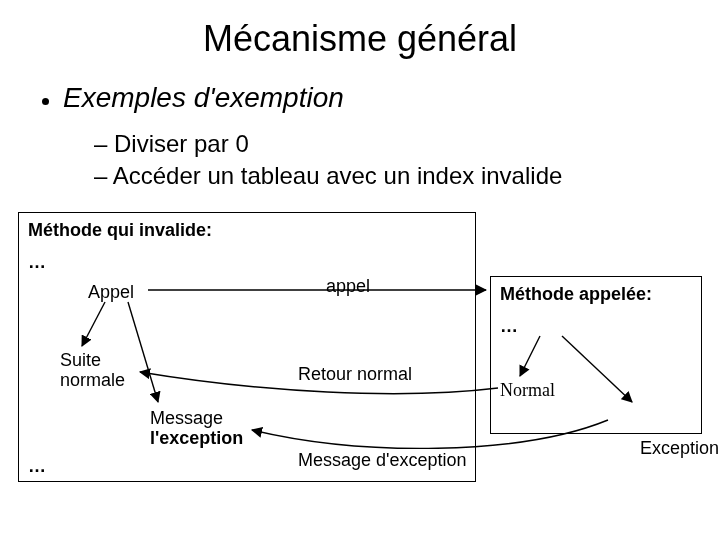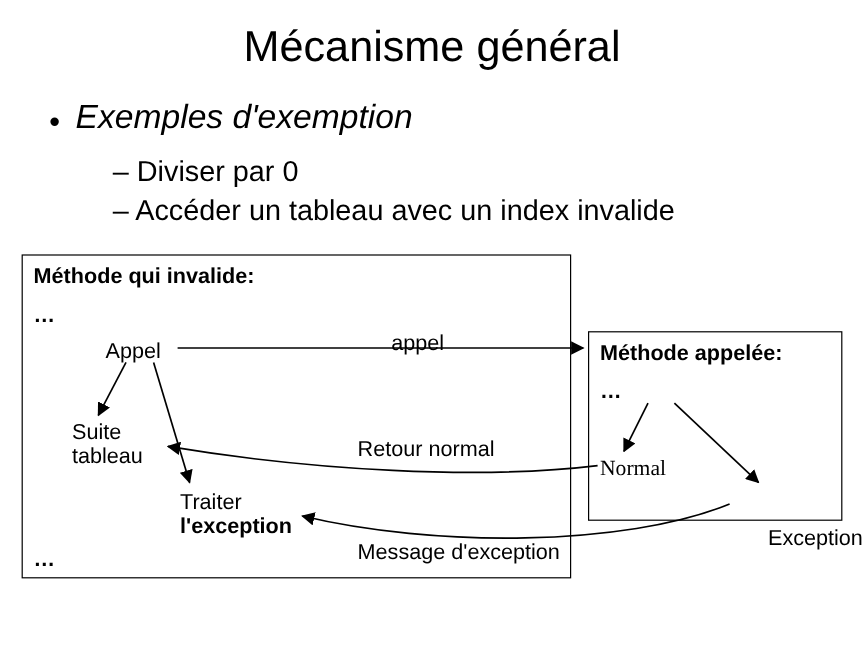--- a/index.html
+++ b/index.html
@@ -92,22 +92,22 @@
   <div class="bullet-dot"></div>
   <div class="bullet-text">Exemples d'exemption</div>
   <div class="sub1">– Diviser par 0</div>
   <div class="sub2">– Accéder un tableau avec un index invalide</div>
 
   <div class="box box-left"></div>
   <div class="lbl bold" style="left:28px; top:220px;">Méthode qui invalide:</div>
   <div class="lbl bold" style="left:28px; top:252px;">…</div>
   <div class="lbl" style="left:88px; top:282px;">Appel</div>
   <div class="lbl" style="left:60px; top:350px;">Suite</div>
-  <div class="lbl" style="left:60px; top:370px;">tableau</div>
-  <div class="lbl" style="left:150px; top:408px;">Traiter</div>
+  <div class="lbl" style="left:60px; top:370px;">normale</div>
+  <div class="lbl" style="left:150px; top:408px;">Message</div>
   <div class="lbl" style="left:150px; top:428px;font-weight:bold;">l'exception</div>
   <div class="lbl bold" style="left:28px; top:456px;">…</div>
 
   <div class="box box-right"></div>
   <div class="lbl bold" style="left:500px; top:284px;">Méthode appelée:</div>
   <div class="lbl bold" style="left:500px; top:316px;">…</div>
   <div class="lbl" style="left:500px; top:380px;font-family:Liberation Serif, serif;">Normal</div>
   <div class="lbl" style="left:640px; top:406px;margin-top:32px;">Exception</div>
 
   <div class="lbl" style="left:326px; top:276px;">appel</div>

